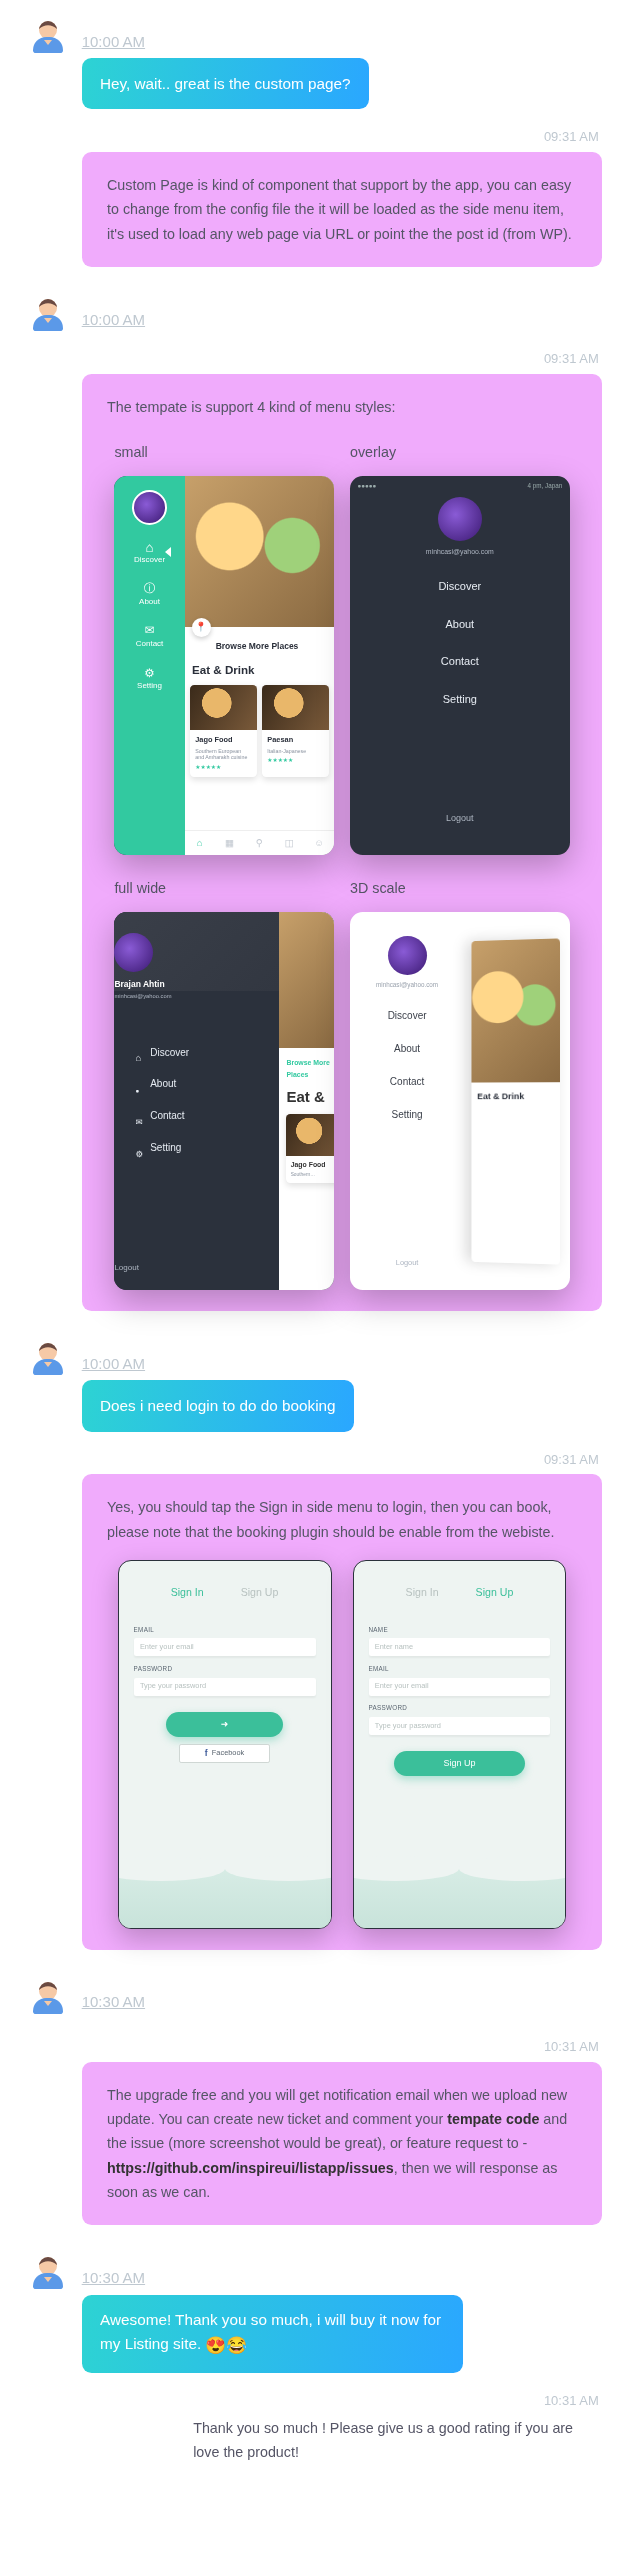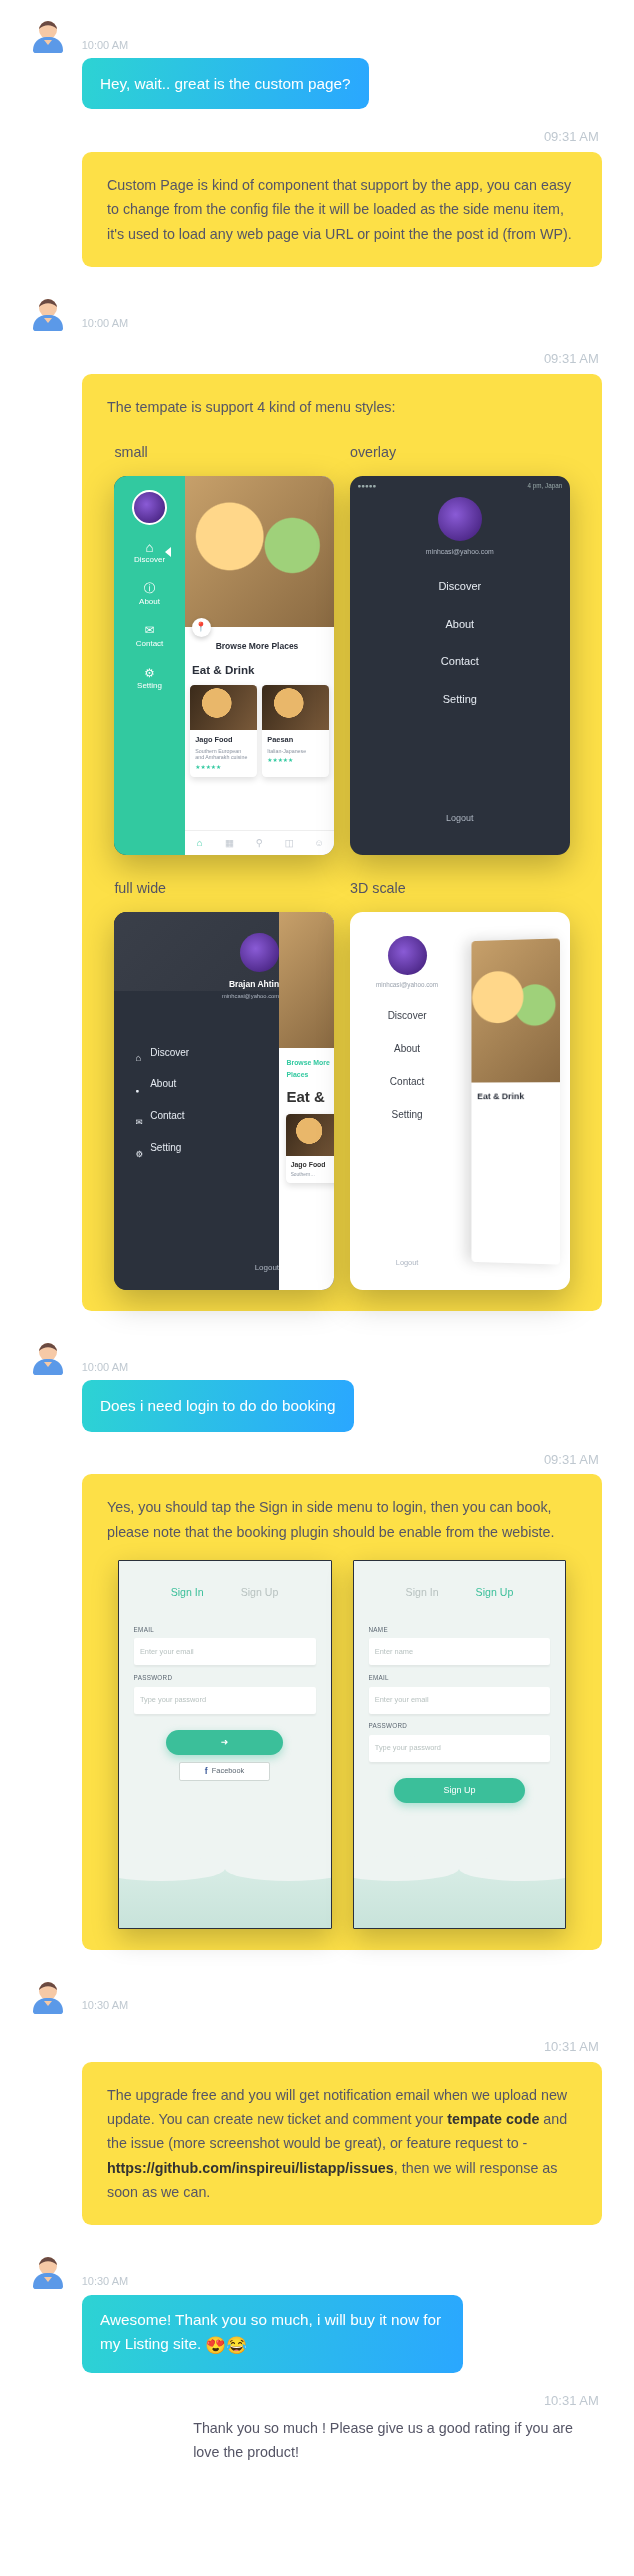--- a/index.html
+++ b/index.html
@@ -26,37 +26,37 @@
   }
   .avatar .body {
     width: 30px; height: 16px; background: #5b99e8; border-radius: 15px 15px 3.2px 3.2px;
     position: absolute; bottom: 0; left: 50%; transform: translateX(-50%);
   }
   .avatar .body::after {
     content: ""; position: absolute; left: 50%; top: 3.2px; transform: translateX(-50%);
     width: 0; height: 0; border-left: 4.2px solid transparent; border-right: 4.2px solid transparent;
     border-top: 5.3px solid #f6c9a6;
   }
-  .ts { color: #bfc8d0; font-size: 11px; }
+  .ts { color: #bfc8d0; font-size: 15px; text-decoration: underline; }
   .bubble-row { display: flex; }
   .indent { width: 50px; flex: none; }
   .bubble {
     max-width: 381px;
     padding: 13.7px 18px;
     border-radius: 9.5px;
     font-size: 15.3px;
     line-height: 1.55;
   }
   .bubble.blue {
     background: linear-gradient(100deg, #2dd3d3 0%, #2aa7ff 100%);
     color: #fff;
   }
   .right-ts { text-align: right; color: #bfc8d0; font-size: 13px; margin: 18px 0 5.3px; padding-right: 3.2px; }
   .reply {
-    background: #fde047;
+    background: #f0abfc;
     border-radius: 9.5px;
     padding: 21px 25px;
     font-size: 14.3px;
     color: #556;
     line-height: 1.7;
   }
   .reply b { color: #333; font-weight: 700; }
   
   .ms-title { margin-bottom: 21px; }
   .ms-grid { display: grid; grid-template-columns: 1fr 1fr; gap: 21px 16px; padding: 0 7.4px; }
@@ -115,21 +115,21 @@
   .tabbar span.act { color:#32c9a0; }
   
   .overlay-ph { background:#2b313c; display:flex; flex-direction:column; align-items:center; padding-top:21px; }
   .overlay-ph .statusbar { position:absolute; top:5.3px; left:7.4px; right:7.4px; display:flex; justify-content:space-between; font-size:6.3px; color:#9aa; }
   .overlay-ph .pfp2 { width:44px;height:44px;border-radius:50%;background:radial-gradient(circle at 40% 40%, #8a5bd6, #3a1870); }
   .overlay-ph .mail { font-size:6.9px; color:#aeb6c2; margin-top:5.3px; }
   .ov-item { margin-top:19px; font-size:11px; color:#e7ecf3; }
   .ov-logout { margin-top:auto; margin-bottom:28.6px; font-size:9px; color:#aeb6c2; }
   
   .full-ph { display:flex; }
-  .full-menu { width:75%; background:#2b313c; display:flex; flex-direction:column; align-items:flex-end; padding-top:21px; }
+  .full-menu { width:75%; background:#2b313c; display:flex; flex-direction:column; align-items:flex-start; padding-top:21px; }
   .full-menu .hdr { height:49px; width:100%; background:linear-gradient(135deg,#3a3f49,#30353f); position:absolute; inset:0 auto auto 0; right:25%; height:79px;}
   .full-menu .pfp3 { width:39px;height:39px;border-radius:50%;background:radial-gradient(circle at 40% 40%, #8a5bd6, #3a1870); position:relative; z-index:1;}
   .full-menu .nm { font-size:8.5px; font-weight:700; margin-top:5.3px; position:relative; z-index:1;}
   .full-menu .em { font-size:5.8px; color:#aeb6c2; margin-top:1.1px; position:relative; z-index:1;}
   .fm-list { margin-top:34px; width:100%; padding:0 21px; }
   .fm-item { color:#e7ecf3; font-size:10px; padding:7.4px 0; display:flex; align-items:center; gap:9.5px; }
   .fm-item .b { width:5.3px;height:5.3px; }
   .fm-item .b.disc::before{content:"⌂";font-size:9.5px;}
   .fm-item .b.about::before{content:"●";font-size:6.3px;}
   .fm-item .b.cont::before{content:"✉";font-size:8.5px;}
@@ -158,29 +158,29 @@
     overflow:hidden;
   }
   .scale-page .sp-hero { height:44%; background:radial-gradient(circle at 30% 40%, #ffd78a 0 24%, transparent 25%),
     radial-gradient(circle at 72% 46%, #9fd17a 0 20%, transparent 21%),
     linear-gradient(135deg,#c7a06a,#8a6a42); }
   .scale-page .ed3 { padding:7.4px 6.3px 4.2px; font-size:9.5px; font-weight:800; color:#2a2f3a;}
   .scale-page .mini2 { margin:0 0 0 6.3px; width:74px; }
   
   .login-grid { display:grid; grid-template-columns:1fr 1fr; gap:21px; padding:16px 10.6px 0; }
   .lphone {
-    aspect-ratio:.58; background:#eef4f2; border-radius:1px;
+    aspect-ratio:.58; background:#eef4f2; border-radius:13px;
     border:1.6px solid #2b313c; box-shadow:0 9.5px 26.4px rgba(0,0,0,.22);
     display:flex; flex-direction:column; padding:12.7px 15px 0; font-size:8.5px; position:relative; overflow:hidden;
   }
   .lp-tabs { display:flex; justify-content:center; gap:37px; margin:9.5px 0 16px; font-size:10.6px;}
   .lp-tabs span { color:#b8c2c0; }
   .lp-tabs span.on { color:#3bbf9a; }
   .lp-label { font-size:6.3px; letter-spacing:0.3px; color:#5a6570; margin:7.4px 0 3.2px; text-transform:uppercase; }
-  .lp-field { background:#fff; border-radius:2.1px; height:27px; display:flex; align-items:center; padding:0 6.3px; color:#b8c2c0; font-size:7.4px; box-shadow:0 1.1px 2.1px rgba(0,0,0,.05);}
+  .lp-field { background:#fff; border-radius:2.1px; height:18px; display:flex; align-items:center; padding:0 6.3px; color:#b8c2c0; font-size:7.4px; box-shadow:0 1.1px 2.1px rgba(0,0,0,.05);}
   .lp-btn { margin:16px auto 0; width:64%; height:25px; border-radius:15px; background:#3bbf9a; color:#fff; display:flex; align-items:center; justify-content:center; font-size:9px; box-shadow:0 3.2px 8.5px rgba(59,191,154,.4);}
   .lp-btn.big { width:72%; }
   .lp-fb { margin:7.4px auto 0; width:50%; height:19px; border-radius:2.1px; border:0.5px solid #cfd7d4; background:#fff; display:flex; align-items:center; justify-content:center; gap:4.2px; color:#5a6570; font-size:7.4px;}
   .lp-fb .f { color:#3b5998; font-weight:700; font-size:8.5px; }
   .lp-bottom { position:absolute; left:0; right:0; bottom:0; height:16%; background:linear-gradient(180deg,#d7ece5,#c8e3da); }
   .lp-bottom::before, .lp-bottom::after {
     content:""; position:absolute; top:-12.7px; width:60%; height:25px; border-radius:50%; background:#eef4f2;
   }
   .lp-bottom::before { left:-10%; }
   .lp-bottom::after { right:-10%; }

